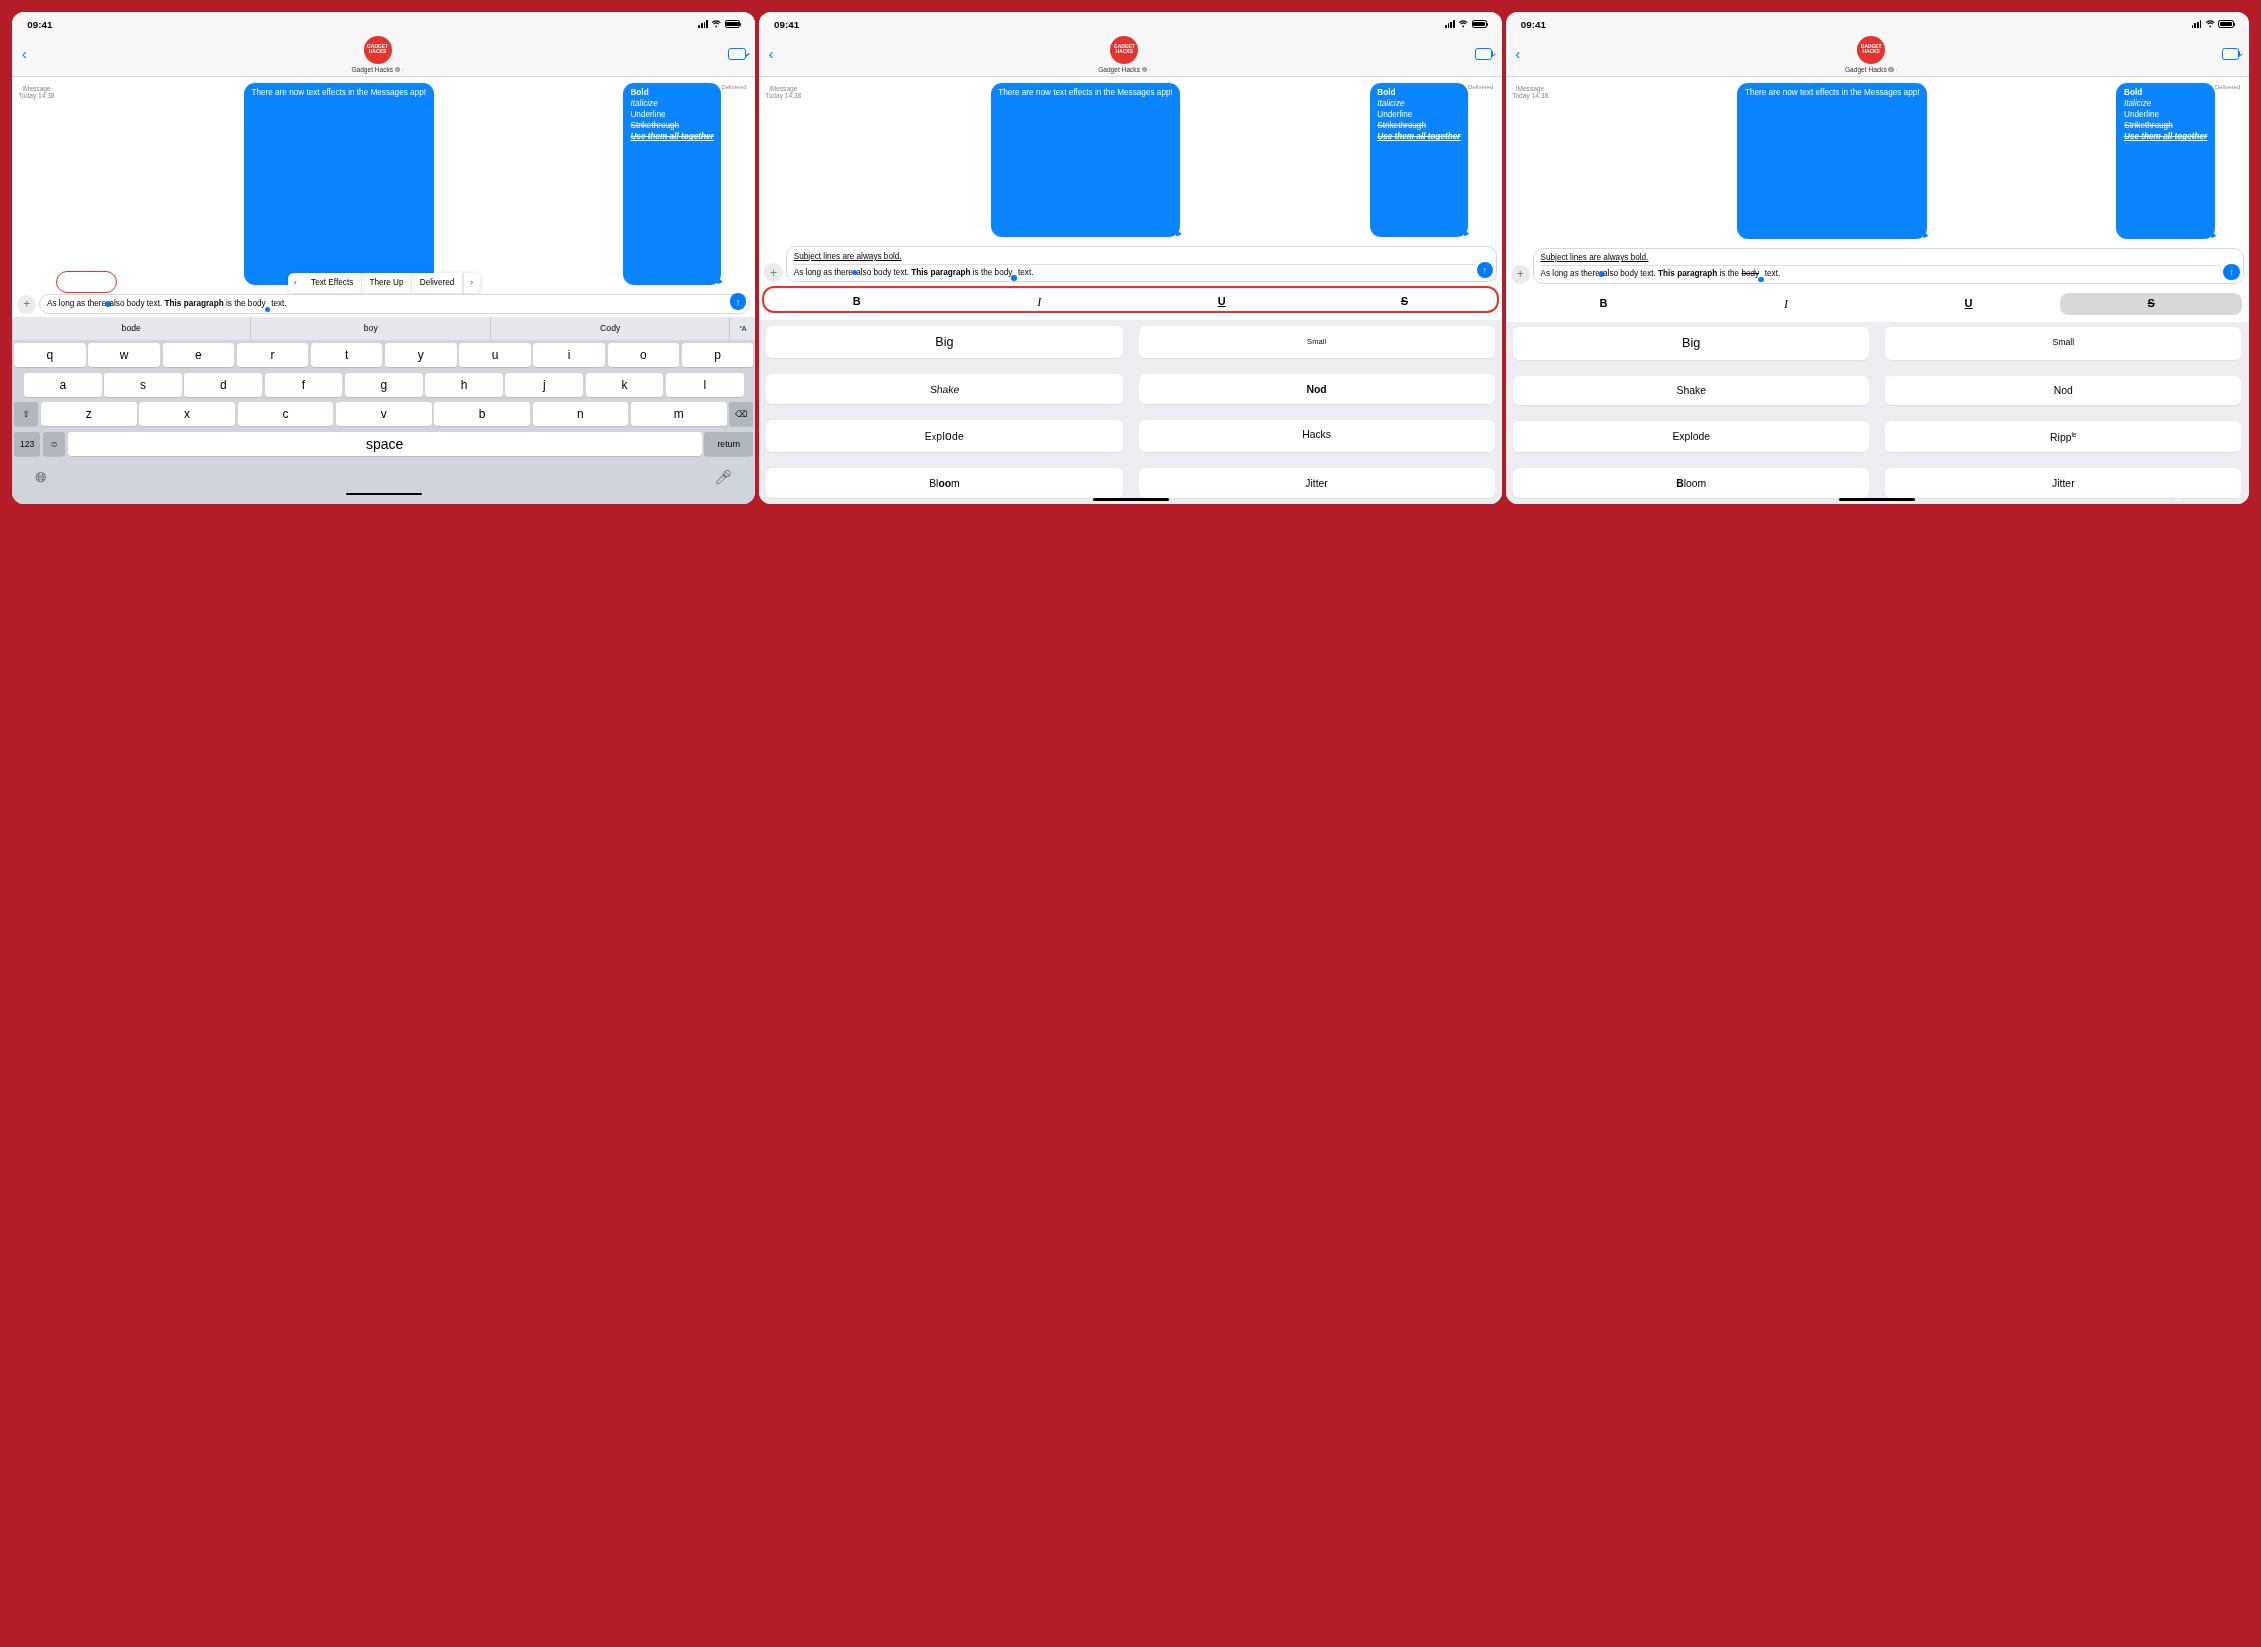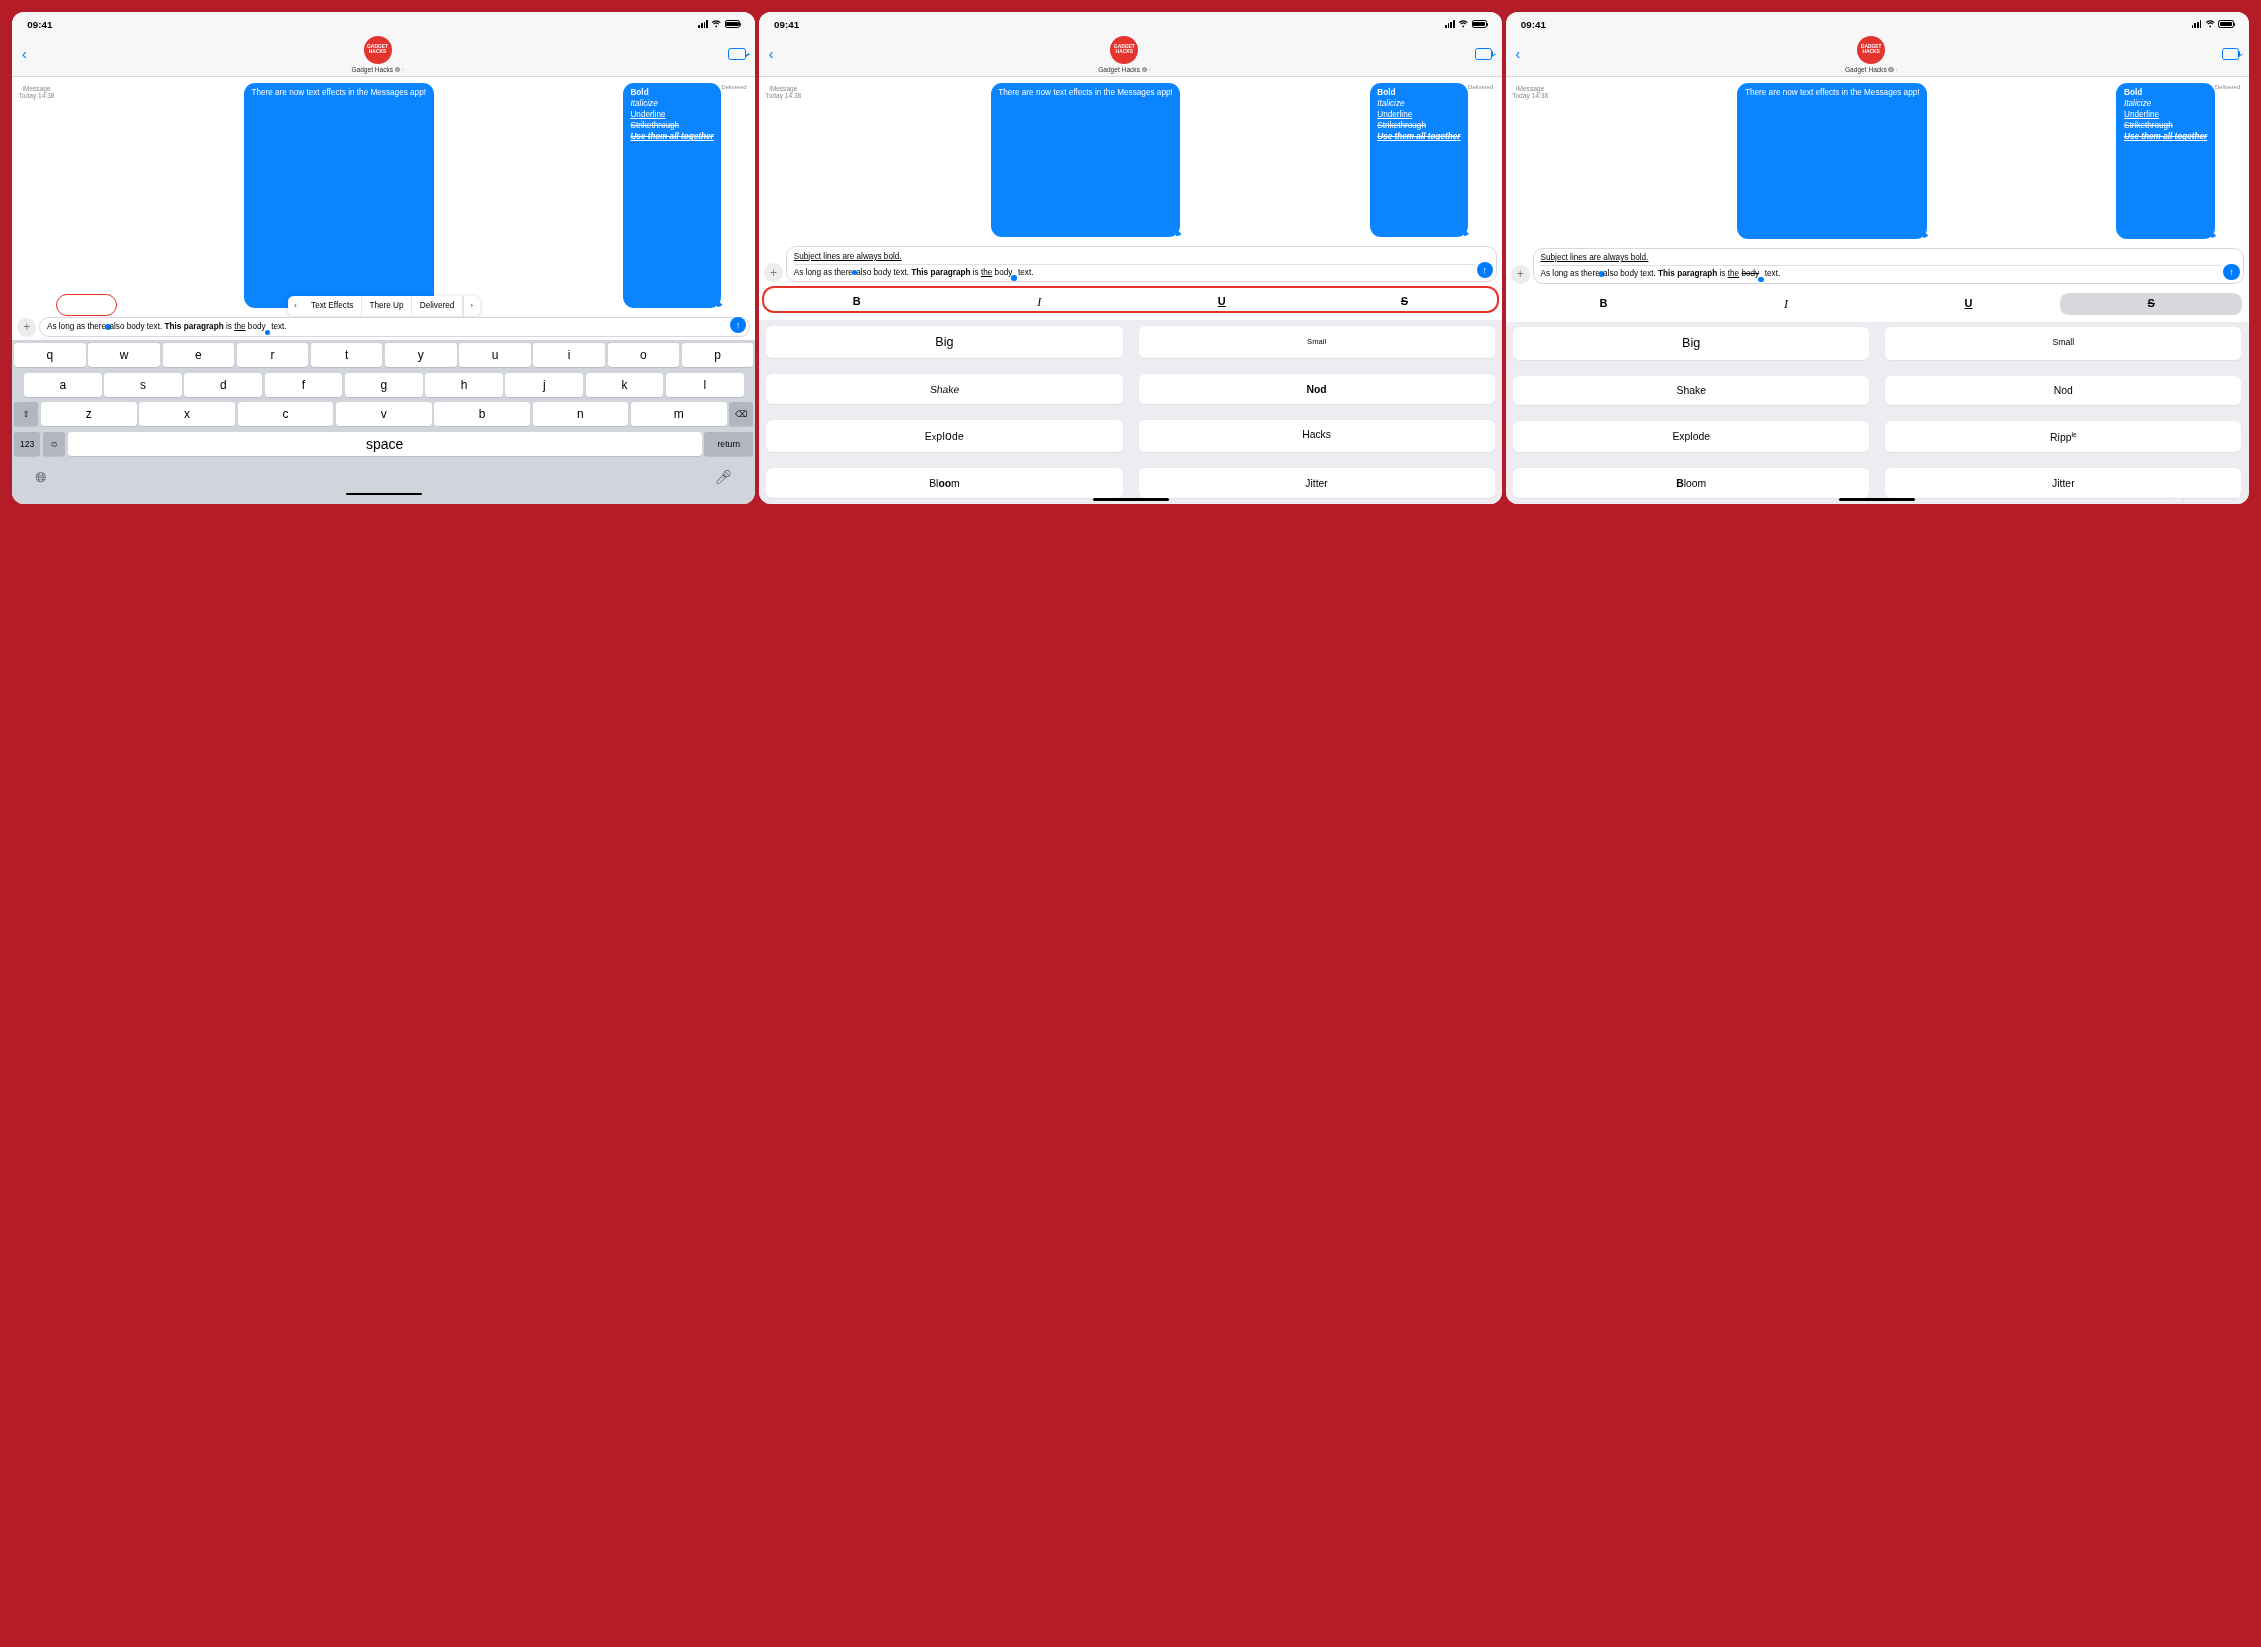--- a/index.html
+++ b/index.html
@@ -65,21 +65,21 @@
 .format-btn { flex: 1; text-align: center; font-size: 11px; font-weight: 700; padding: 3.3px 0; border-radius: 8.7px; }
 .format-btn.italic { font-style: italic; font-family: serif; font-weight: 400; font-size: 12px; }
 .format-btn.underline { text-decoration: underline; }
 .format-btn.strike { text-decoration: line-through; }
 .format-btn.active { background: #d8d8dc; }
 .effect-panel { background: #ededf1; flex: 1; padding: 5.5px 7.6px 0; display: flex; flex-direction: column; }
 .effect-grid { display: grid; grid-template-columns: 1fr 1fr; gap: 16px; }
 .effect-btn { background: #fff; border-radius: 6px; padding: 9.3px 0; text-align: center; font-size: 10.4px; box-shadow: 0 0.5px 1.1px rgba(0,0,0,0.06); }
 .red-circle-2 { border: 2.2px solid #e63329; border-radius: 12px; pointer-events: none; position: absolute; }
 .watermark { position: absolute; bottom: 7.6px; right: 12px; color: #fff; font-family: Georgia, serif; font-size: 11.5px; }
-.underline-txt { text-decoration: underline; }
+.underline-txt { }
 .strike-txt { text-decoration: line-through; }
 .all-style { font-weight: 700; font-style: italic; text-decoration: underline line-through; }
 </style>
 </head>
 <body>
 
 <div class="container">
 
 <div class="phone">
   <div class="status-bar">
@@ -142,20 +142,26 @@
       <div class="plus-btn">+</div>
       <div class="compose-field">
         <div class="body-text">
           <span>As long as there</span><span class="sel-handle"></span><span>also body text. </span><b>This paragraph</b><span> is </span><span class="underline-txt">the</span><span> </span><span>body</span><span class="sel-handle" style="position:relative;top:5.5px"></span><span> text.</span>
         </div>
         <div class="send-btn">↑</div>
       </div>
     </div>
   </div>
   <div class="keyboard">
+    <div class="suggest-row">
+      <div class="suggest-item">bode</div>
+      <div class="suggest-item">boy</div>
+      <div class="suggest-item">Cody</div>
+      <div class="suggest-item" style="font-size:7px">⁼A</div>
+    </div>
     <div class="key-row">
       <div class="key">q</div>
       <div class="key">w</div>
       <div class="key">e</div>
       <div class="key">r</div>
       <div class="key">t</div>
       <div class="key">y</div>
       <div class="key">u</div>
       <div class="key">i</div>
       <div class="key">o</div>

